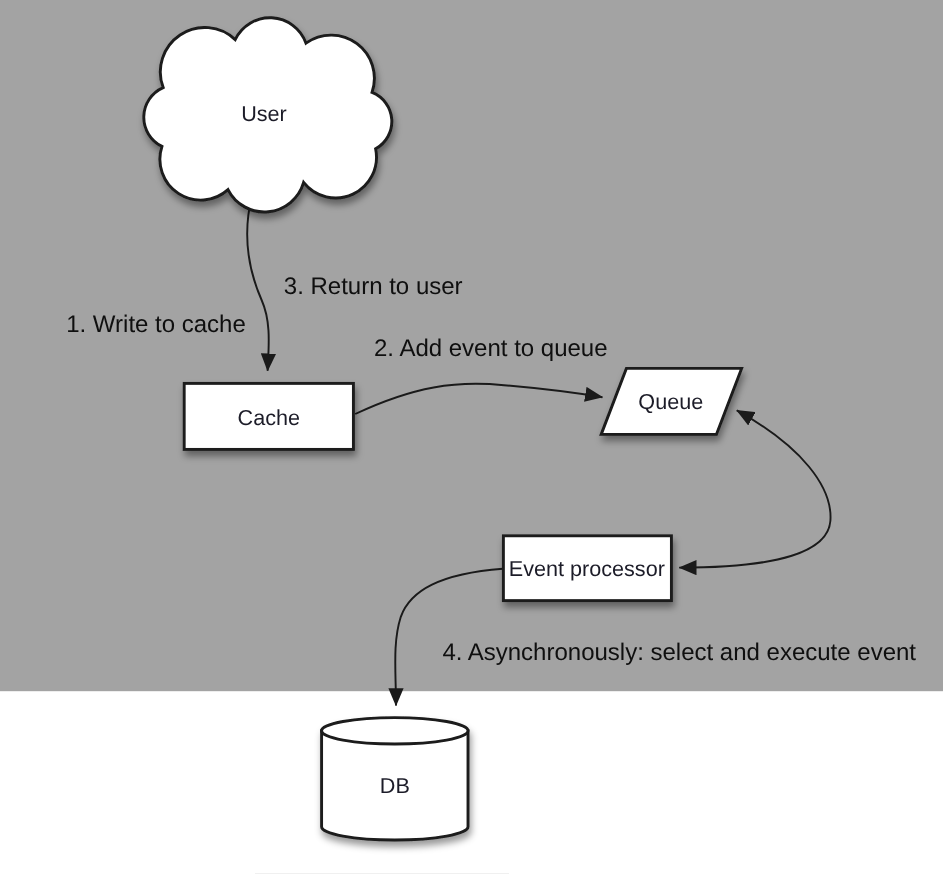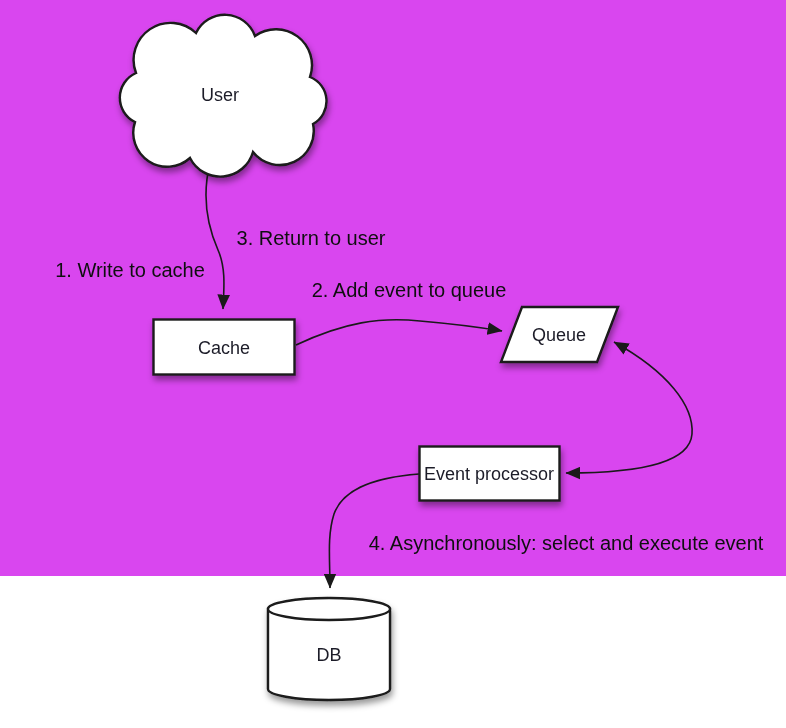--- a/index.html
+++ b/index.html
@@ -8,21 +8,21 @@
     background: #ffffff;
     width: 786px;
     height: 728px;
     overflow: hidden;
     font-family: "Liberation Sans", sans-serif;
   }
   .canvas-wrap {
     position: relative;
     width: 786px;
     height: 576px;
-    background: #d946ef;
+    background: #a3a3a3;
   }
   .shape {
     fill: #ffffff;
     stroke: #1a1a1a;
     stroke-width: 2.4;
   }
   .edge {
     fill: none;
     stroke: #1a1a1a;
     stroke-width: 1.6;

